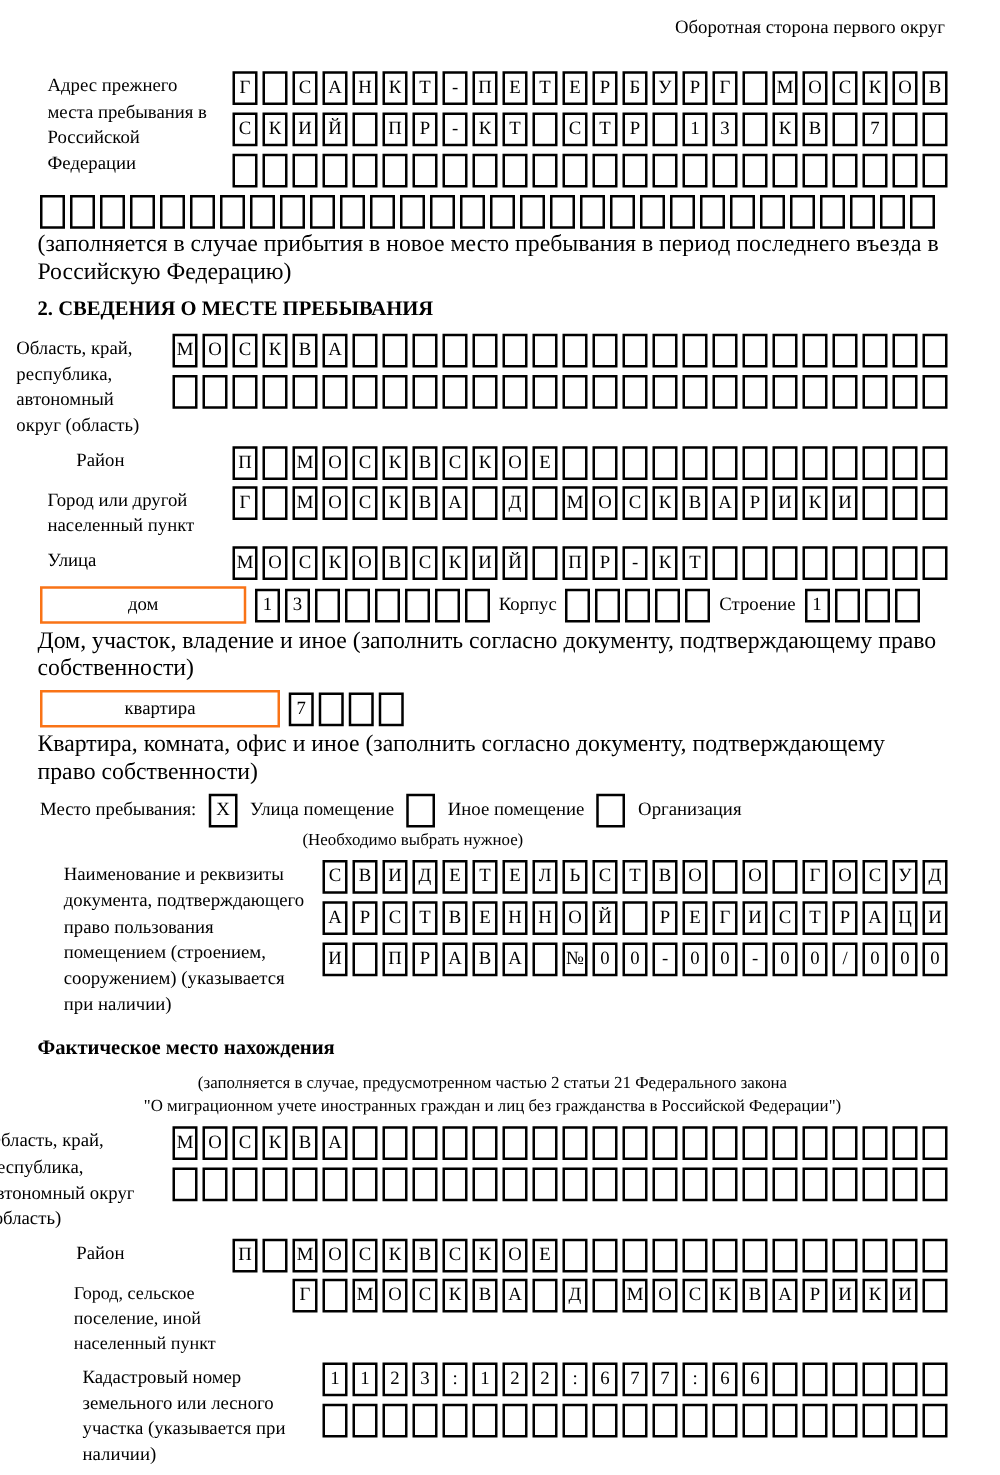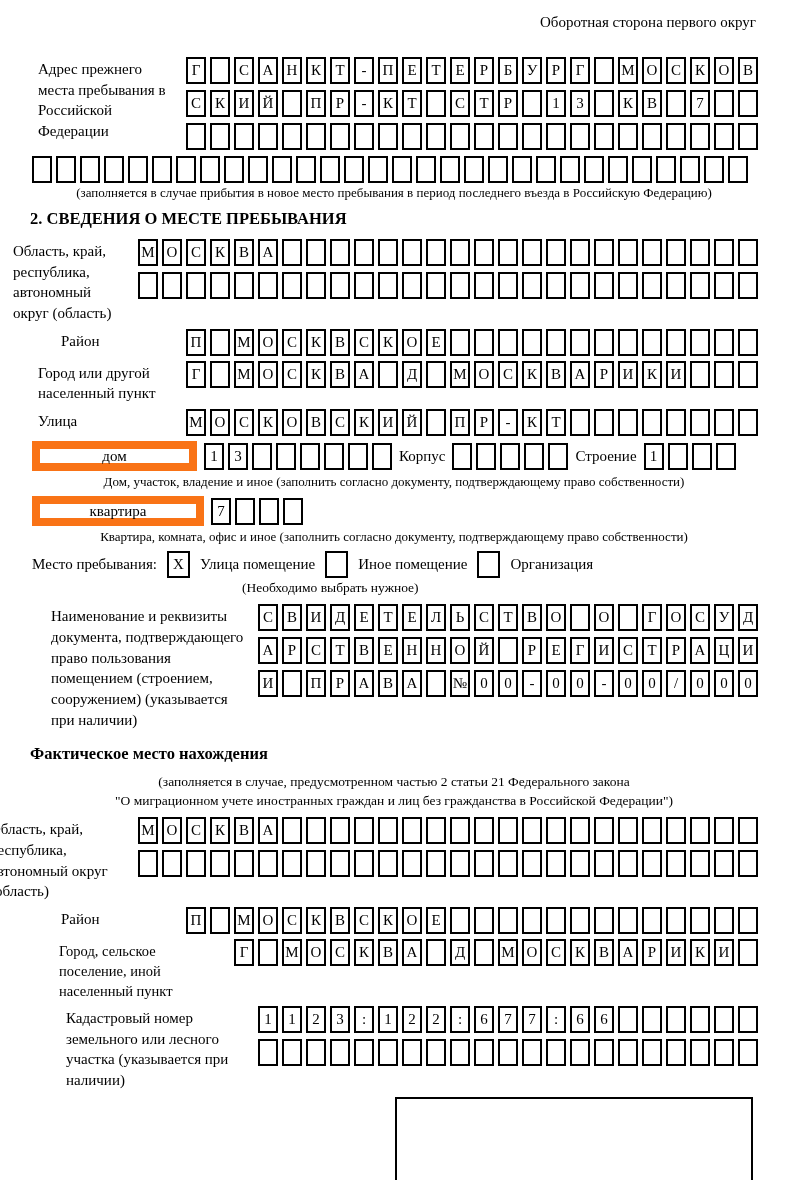--- a/index.html
+++ b/index.html
@@ -6,25 +6,25 @@
   body{width:800px;height:1180px;overflow:hidden;font-family:"Liberation Serif","DejaVu Serif",serif;color:#000;}
   .page{padding:10px 42px 0 30px;box-sizing:border-box;width:800px;}
   .hdr-note{text-align:right;font-size:15px;margin:4px 2px 26px 0;}
   .field{display:flex;align-items:flex-start;margin-bottom:5px;justify-content:flex-end;}
   .field-label{font-size:15px;line-height:1.38;padding-top:2px;box-sizing:border-box;padding-right:8px;flex:0 0 auto;}
   .w148{width:148px;} .w125{width:125px;} .w175{width:175px;font-size:14.5px;} .w207{width:207px;} .w192{width:192px;}
   .rows{display:flex;flex-direction:column;gap:6px;}
   .boxes{display:flex;gap:4px;}
   .cell{box-sizing:border-box;width:20px;height:27px;border:2px solid #000;display:flex;align-items:center;justify-content:center;font-size:15px;font-family:"Liberation Serif",serif;flex:0 0 auto;background:#fff;}
   .fullrow{margin:6px 0 2px 2px;}
-  .caption{font-size:13px;text-align:center;margin:1px 0 6px 0;}
+  .caption{font-size:19px;margin:1px 0 6px 0;}
   .title{font-size:16.5px;font-weight:bold;text-align:left;margin:8px 0 10px 0;}
   .house-row{display:flex;align-items:center;gap:7px;margin:2px 0 3px 2px;}
-  .wide-box{box-sizing:border-box;border:8px solid #f97316;height:30px;display:flex;align-items:center;justify-content:center;font-size:15px;background:#fff;}
-  .dom-box{width:165px;} .kv-box{width:172px;}
+  .wide-box{box-sizing:border-box;border:2px solid #f97316;height:30px;display:flex;align-items:center;justify-content:center;font-size:15px;background:#fff;}
+  .dom-box{width:165px;} .kv-box{width:192px;}
   .inline-lbl{font-size:15px;white-space:nowrap;}
   .stay-row{display:flex;align-items:center;gap:10px;margin:6px 0 2px 2px;font-size:15px;}
   .cb{box-sizing:border-box;width:23px;height:27px;border:2px solid #000;display:flex;align-items:center;justify-content:center;font-size:15px;flex:0 0 auto;background:#fff;}
   .stay-note{font-size:13.5px;margin:2px 0 8px 212px;}
   .fact-cap{font-size:13.5px;text-align:center;margin:0 0 3px 0;}
   .mark-box{box-sizing:border-box;border:2px solid #000;width:358px;height:175px;margin:6px 0 2px 365px;background:#fff;}
 </style>
 </head>
 <body>
 

